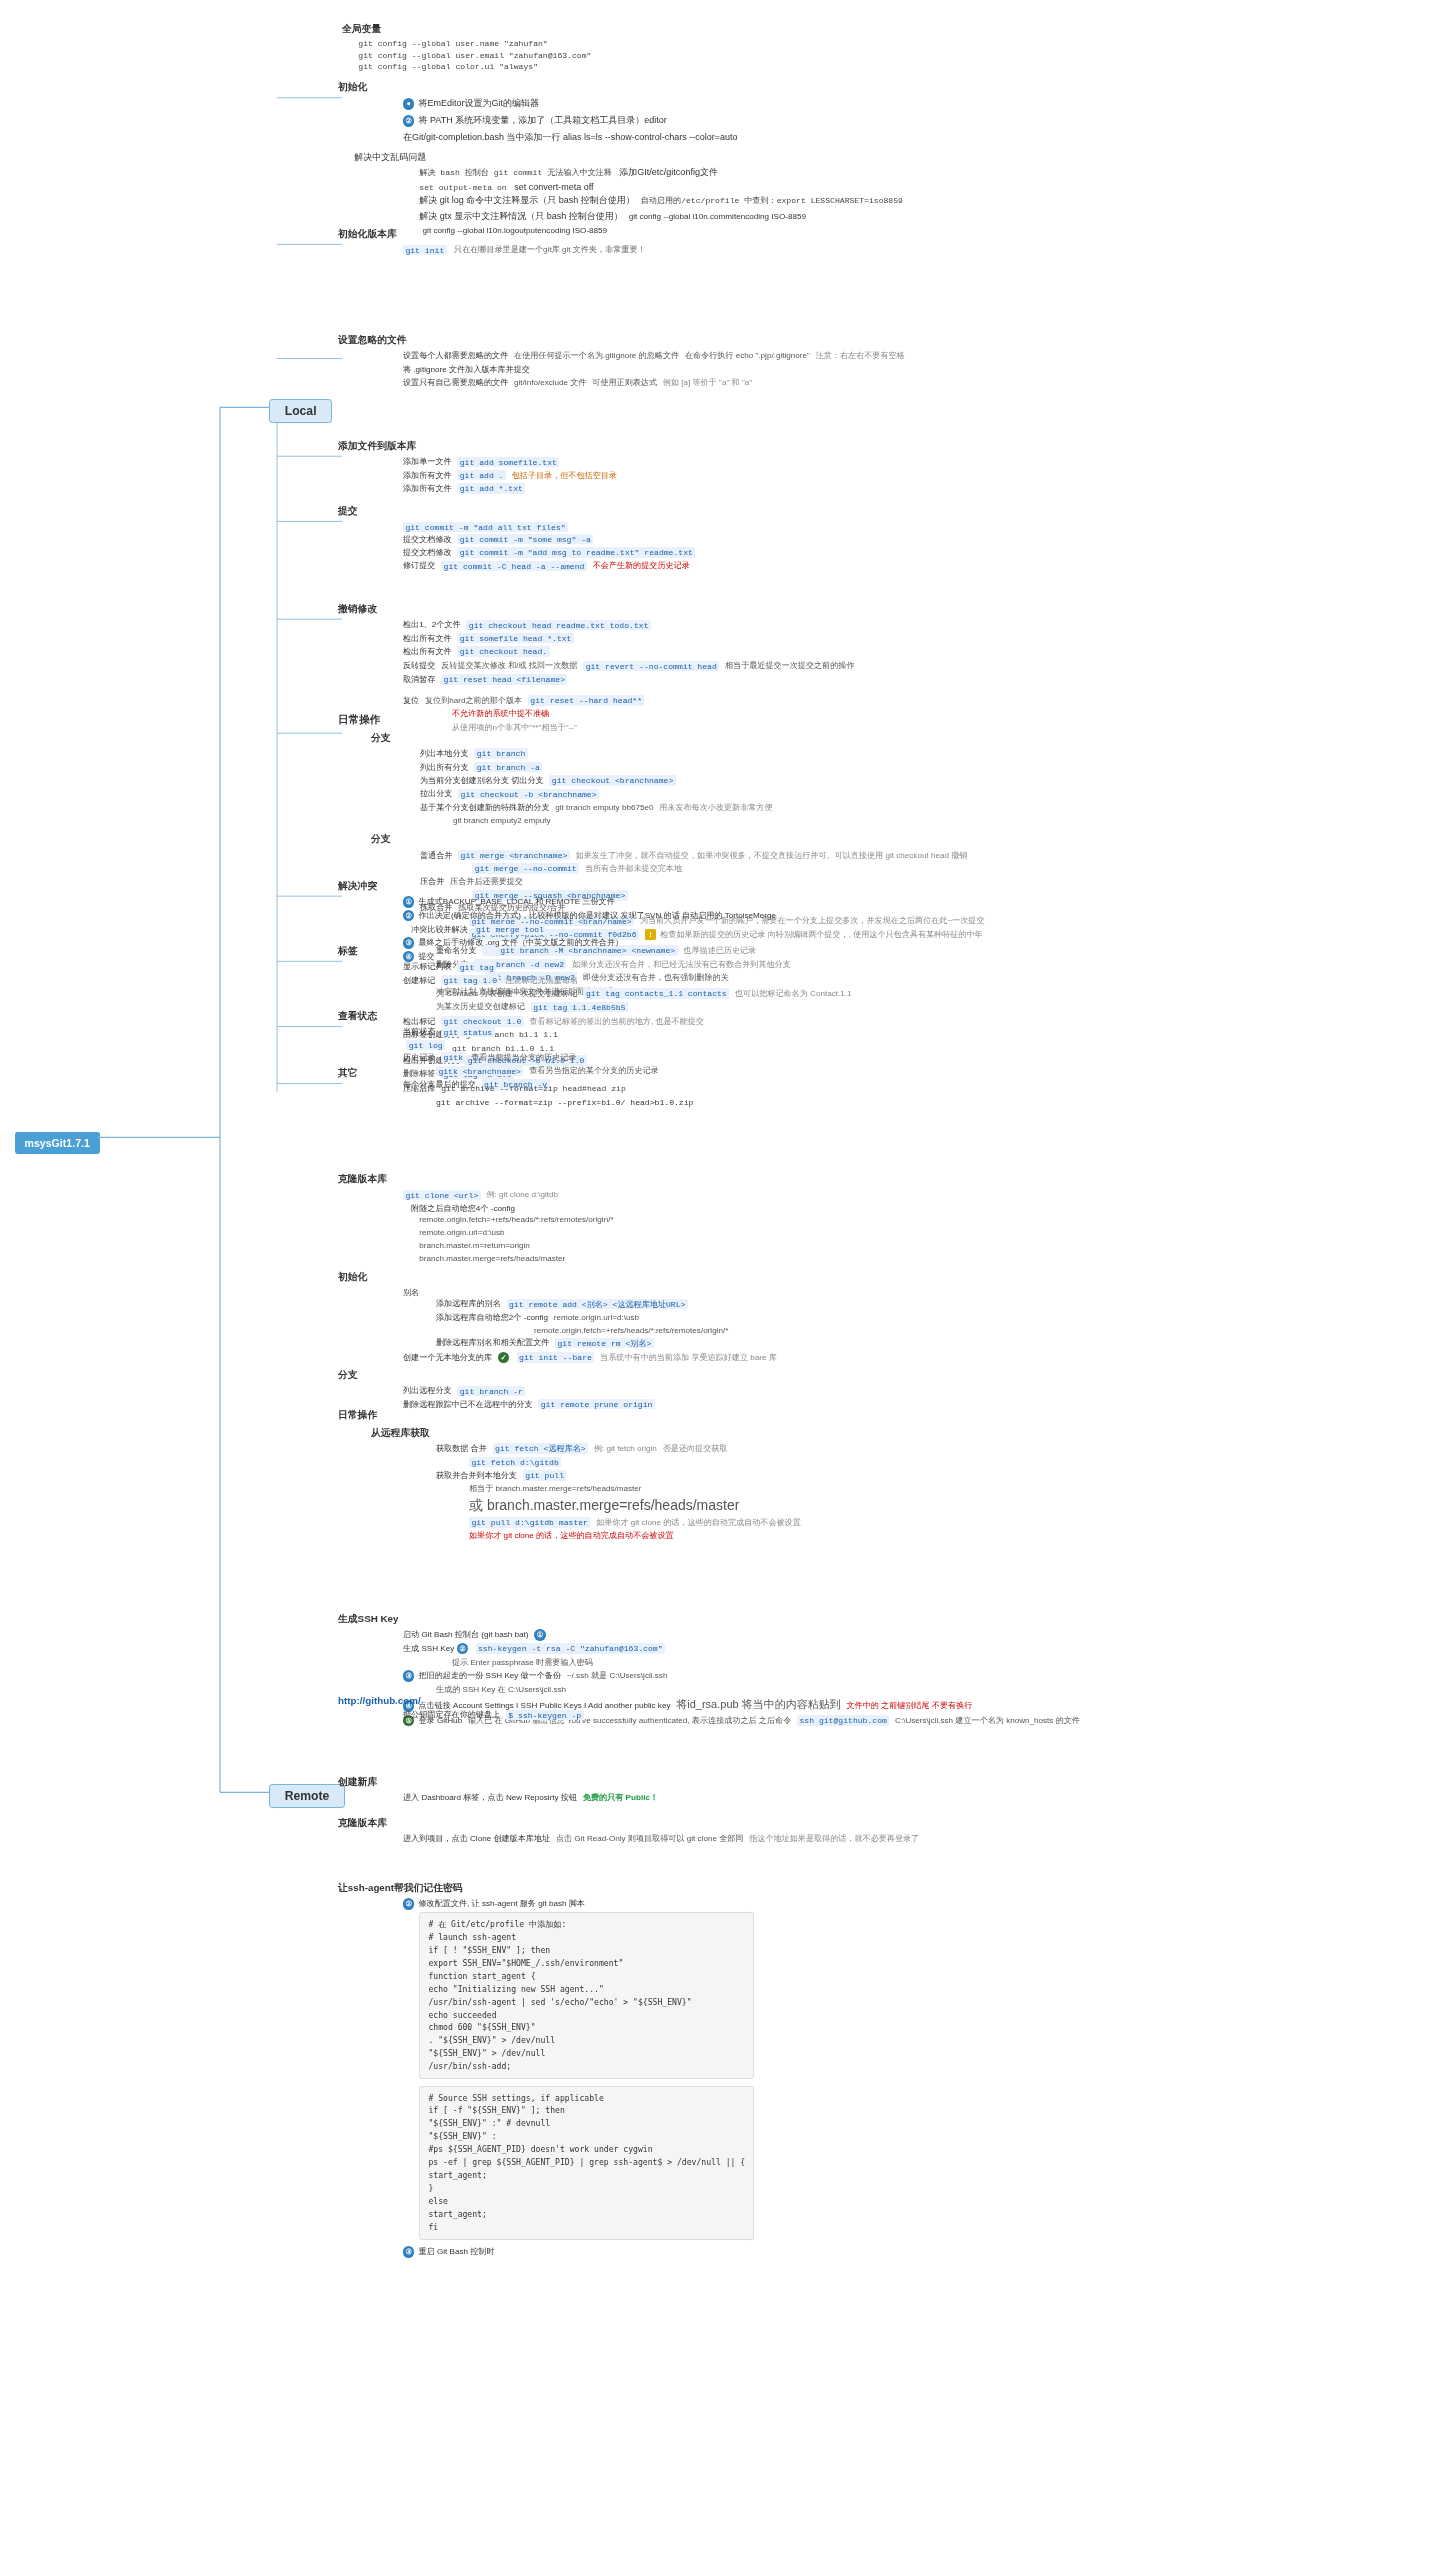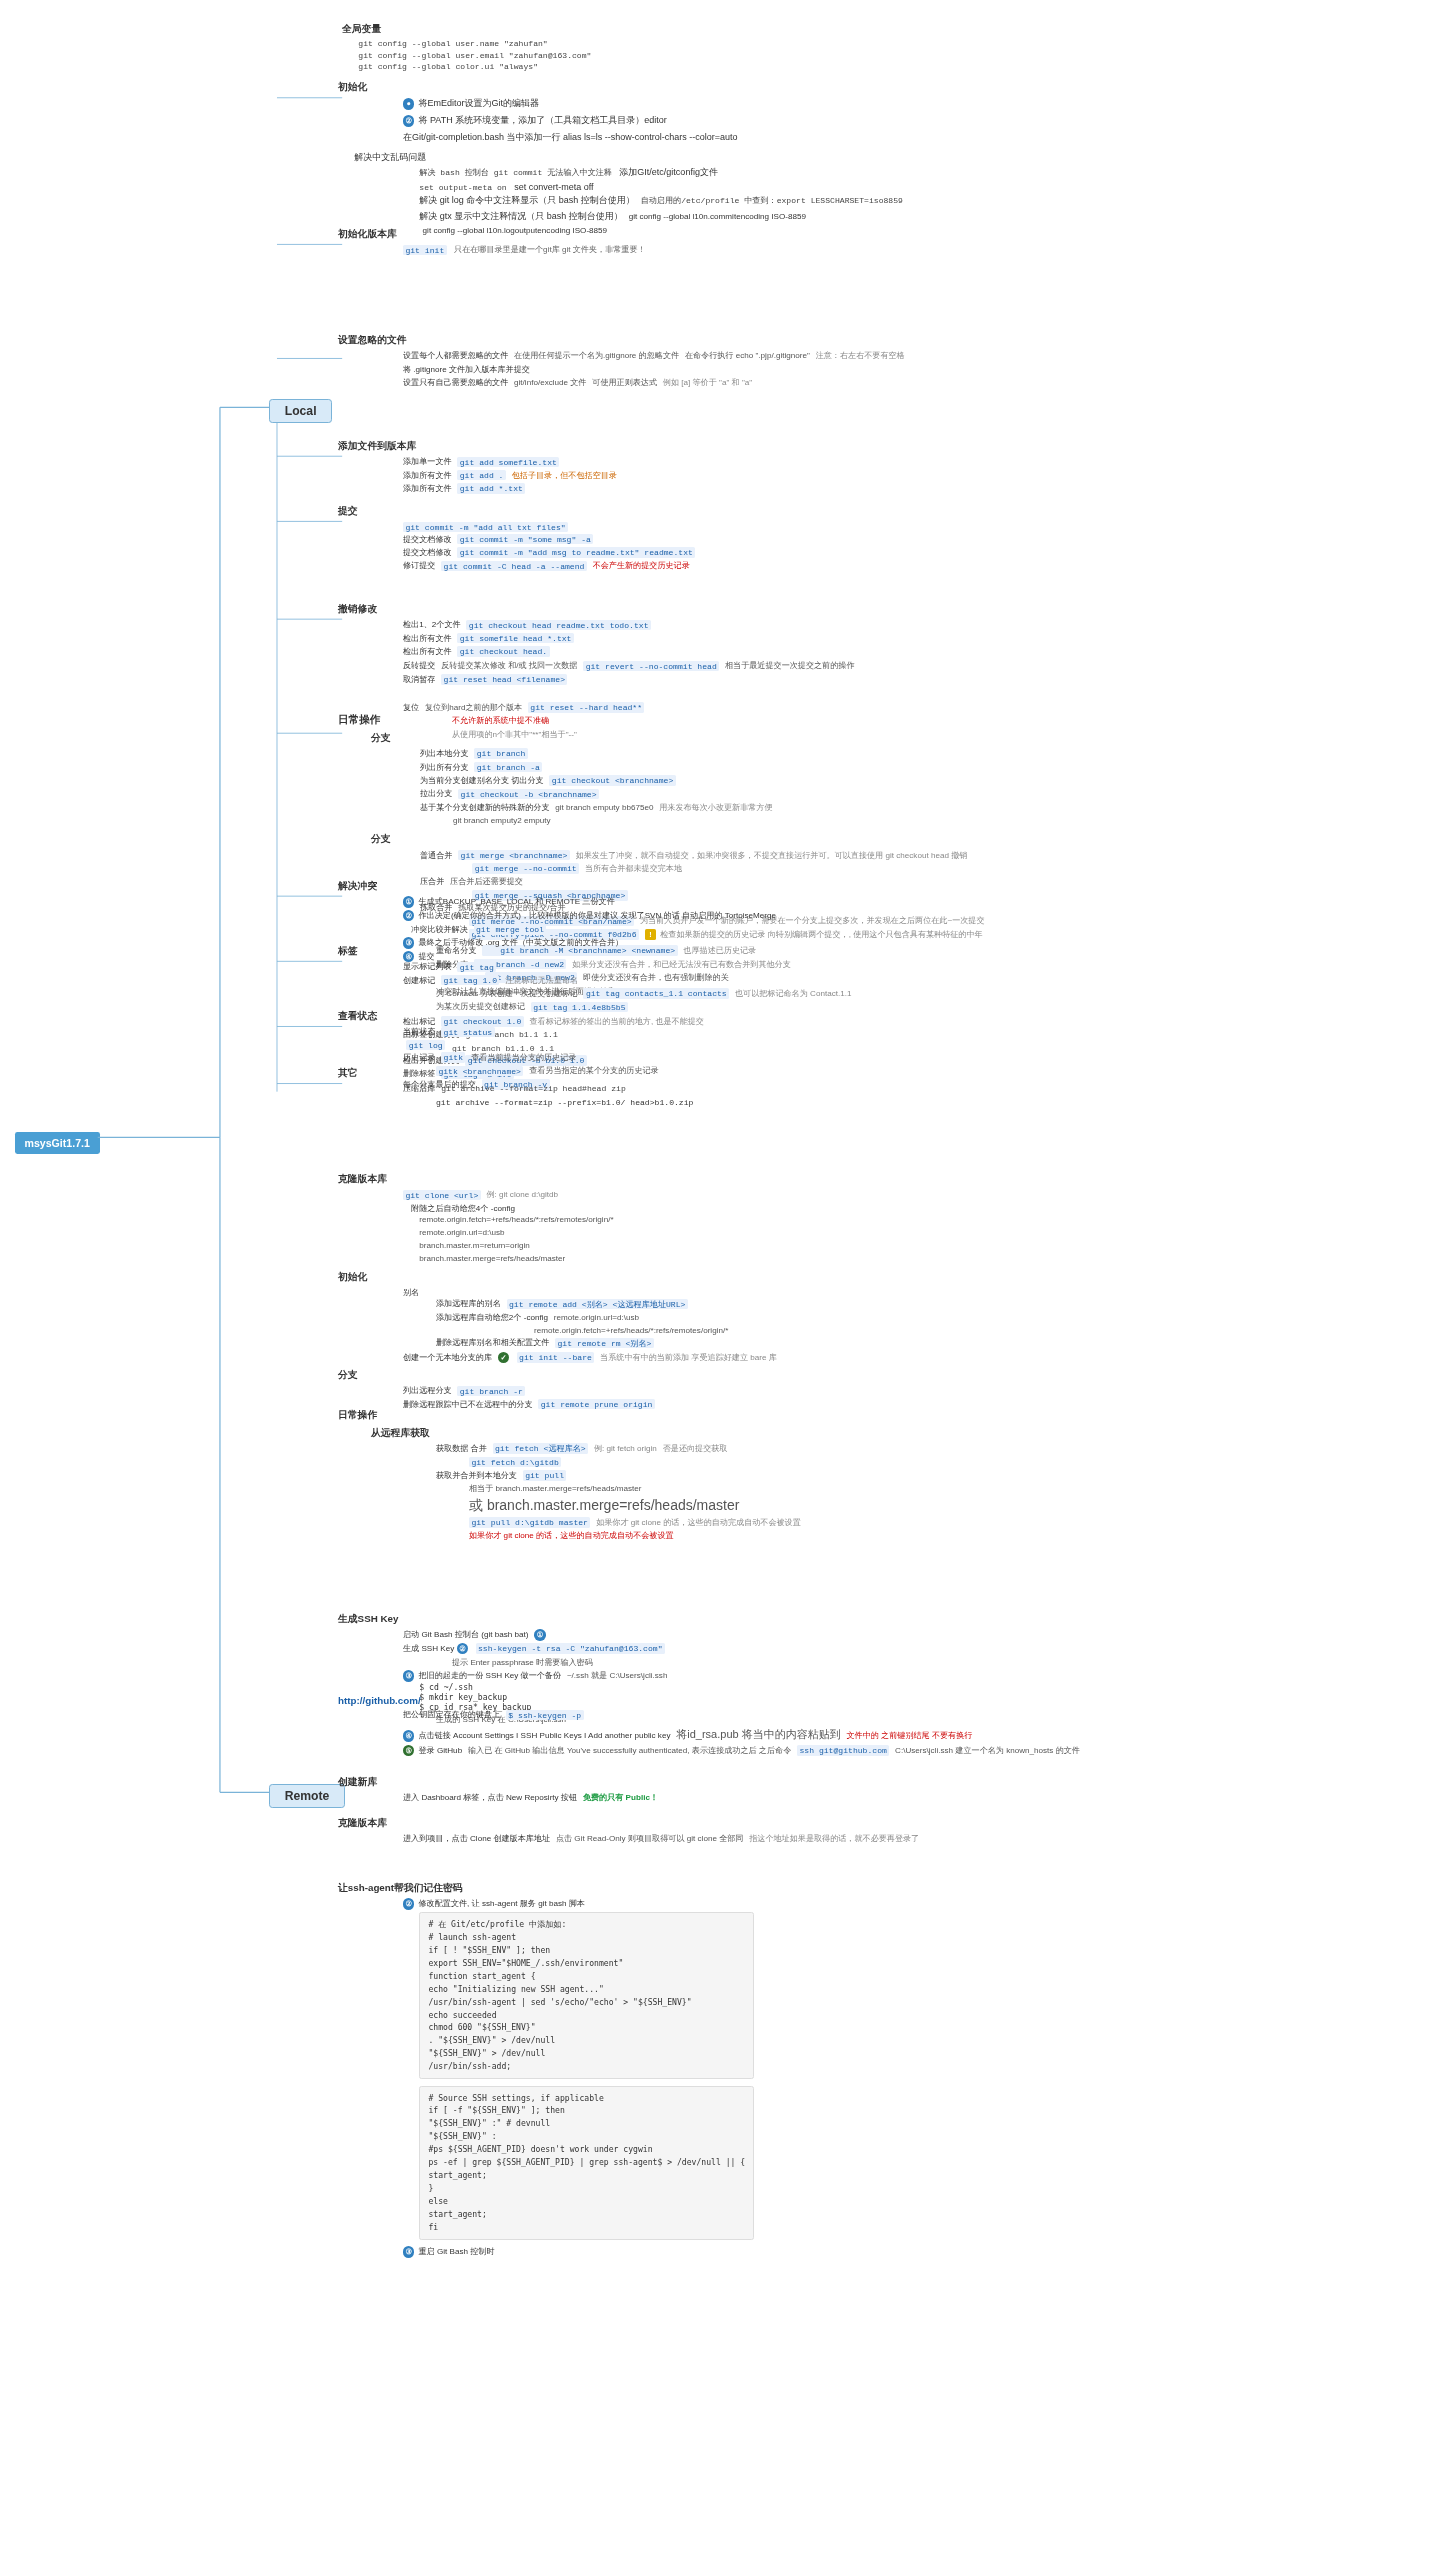--- a/index.html
+++ b/index.html
@@ -317,21 +317,21 @@
         <span style="margin-left:3.3px;" class="code-blue">git checkout head.</span>
       </div>
 
       <div style="margin-bottom:2.4px; margin-top:3.3px;">
         <span style="font-size:8.1px;">反转提交</span>
         <span style="margin-left:3.3px; font-size:8.1px; color:#555;">反转提交某次修改         和/或 找回一次数据</span>
         <span style="margin-left:3.3px;" class="code-blue">git revert --no-commit head</span>
         <span style="margin-left:3.3px; font-size:8.1px; color:#555;">相当于最近提交一次提交之前的操作</span>
       </div>
 
-      <div style="margin-bottom:17px;">
+      <div style="margin-bottom:10px;">
         <span style="font-size:8.1px;">取消暂存</span>
         <span style="margin-left:3.3px;" class="code-blue">git reset head &lt;filename&gt;</span>
       </div>
 
       <div style="margin-bottom:2.4px;">
         <span style="font-size:8.1px;">复位</span>
         <span style="margin-left:3.3px; font-size:8.1px; color:#555;">复位到hard之前的那个版本</span>
         <span style="margin-left:3.3px;" class="code-blue">git reset --hard head**</span>
       </div>
       <div style="margin-bottom:2.4px; margin-left:49px;">
@@ -686,25 +686,20 @@
         <span style="margin-left:3.3px;" class="code-blue">ssh-keygen -t rsa -C "zahufan@163.com"</span>
       </div>
       <div style="margin-bottom:2.4px; margin-left:49px;">
         <span style="font-size:8.1px; color:#555;">提示 Enter passphrase 时需要输入密码</span>
       </div>
 
       <div style="margin-bottom:2.4px;">
         <span class="icon-circle icon-blue">③</span>
         <span style="font-size:8.1px;">把旧的起走的一份 SSH Key 做一个备份</span>
         <span style="margin-left:3.3px; font-size:8.1px; color:#555;">~/.ssh 就是 C:\Users\jcli.ssh</span>
-        <div style="margin-left:16.3px;">
-          <div style="font-family: monospace; font-size:8.1px; color:#333;">$ cd ~/.ssh</div>
-          <div style="font-family: monospace; font-size:8.1px; color:#333;">$ mkdir key_backup</div>
-          <div style="font-family: monospace; font-size:8.1px; color:#333;">$ cp id_rsa* key_backup</div>
-        </div>
       </div>
       <div style="margin-bottom:2.4px; margin-left:33px;">
         <span style="font-size:8.1px; color:#555;">生成的 SSH Key 在 C:\Users\jcli.ssh</span>
       </div>
 
       <div style="margin-bottom:2.4px;">
         <span class="icon-circle icon-blue">④</span>
         <span style="font-size:8.1px;">点击链接 Account Settings I SSH Public Keys I Add another public key</span>
         <span style="margin-left:3.3px; font-size:11px; color:#555;">将id_rsa.pub 将当中的内容粘贴到</span>
         <span style="margin-left:3.3px; font-size:8.1px; color:#c00;">文件中的 之前键别结尾 不要有换行</span>

